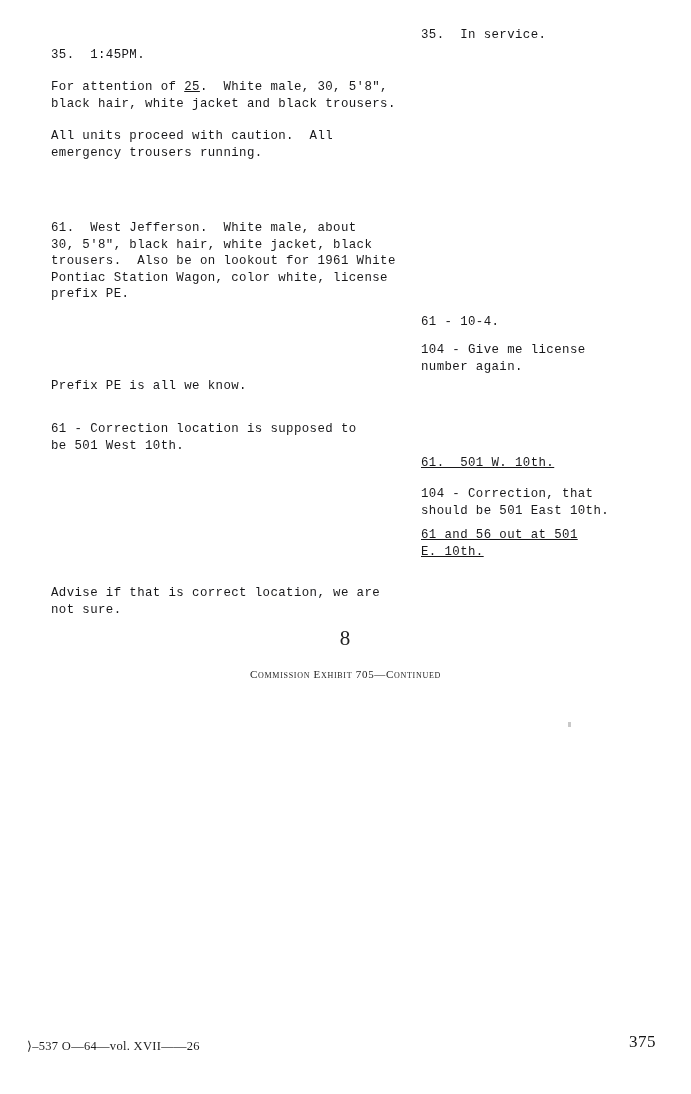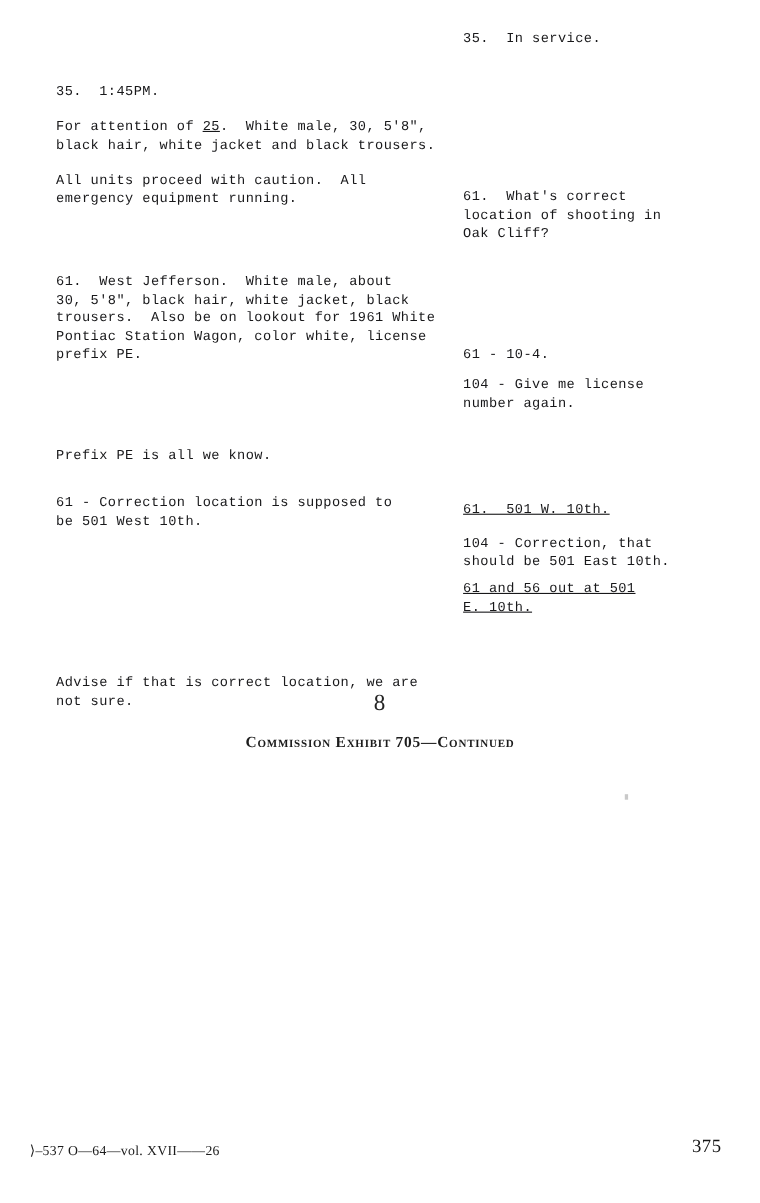--- a/index.html
+++ b/index.html
@@ -25,21 +25,20 @@
     font-family: "Liberation Mono", "DejaVu Sans Mono", monospace;
     font-size: 12.4px;
     line-height: 16.5px;
     letter-spacing: 0.4px;
     white-space: pre-wrap;
     color: #18181a;
   }
   .col-left {
     left: 51px;
     width: 380px;
-    margin-top: 28px;
   }
   .col-right {
     left: 421px;
     width: 245px;
   }
   .underline-word {
     text-decoration: underline;
   }
   .glyph-mark {
     position: absolute;
@@ -52,25 +51,24 @@
     color: #232323;
     letter-spacing: 1px;
   }
   .caption {
     position: absolute;
     left: 0;
     right: 0;
     top: 668px;
     text-align: center;
     font-family: "Liberation Serif", "DejaVu Serif", serif;
-    font-size: 14px;
+    font-size: 11px;
     font-variant: small-caps;
     letter-spacing: 0.7px;
     color: #1c1c1c;
-    font-weight: bold;
   }
   .footer-left {
     position: absolute;
     left: 27px;
     top: 1038px;
     font-family: "Liberation Serif", "DejaVu Serif", serif;
     font-size: 12.5px;
     letter-spacing: 0.3px;
     color: #1c1c1c;
     text-align: right;
@@ -92,39 +90,36 @@
     height: 5px;
     background: #c9c9c9;
   }
 </style>
 </head>
 <body>
 
 <div class="page">
 
   <div class="block col-right" style="top:27px;">35.  In service.</div>
-  <div class="block col-right" style="top:171px;">61.  What's correct
-location of shooting in
-Oak Cliff?</div>
   <div class="block col-right" style="top:314px;">61 - 10-4.</div>
   <div class="block col-right" style="top:342px;">104 - Give me license
 number again.</div>
   <div class="block col-right" style="top:455px;text-decoration:underline;">61.  501 W. 10th.</div>
   <div class="block col-right" style="top:486px;">104 - Correction, that
 should be 501 East 10th.</div>
   <div class="block col-right" style="top:527px;text-decoration:underline;">61 and 56 out at 501
 E. 10th.</div>
 
   <div class="block col-left" style="top:47px;">35.  1:45PM.</div>
 
   <div class="block col-left" style="top:79px;"><span>For attention of </span><span class="underline-word">25</span><span>.  White male, 30, 5'8",
 black hair, white jacket and black trousers.</span></div>
 
   <div class="block col-left" style="top:128px;">All units proceed with caution.  All
-emergency equipment running.</div>
+emergency trousers running.</div>
   <div class="block col-left" style="top:220px;">61.  West Jefferson.  White male, about
 30, 5'8", black hair, white jacket, black
 trousers.  Also be on lookout for 1961 White
 Pontiac Station Wagon, color white, license
 prefix PE.</div>
   <div class="block col-left" style="top:378px;">Prefix PE is all we know.</div>
   <div class="block col-left" style="top:421px;">61 - Correction location is supposed to
 be 501 West 10th.</div>
   <div class="block col-left" style="top:585px;">Advise if that is correct location, we are
 not sure.</div>

